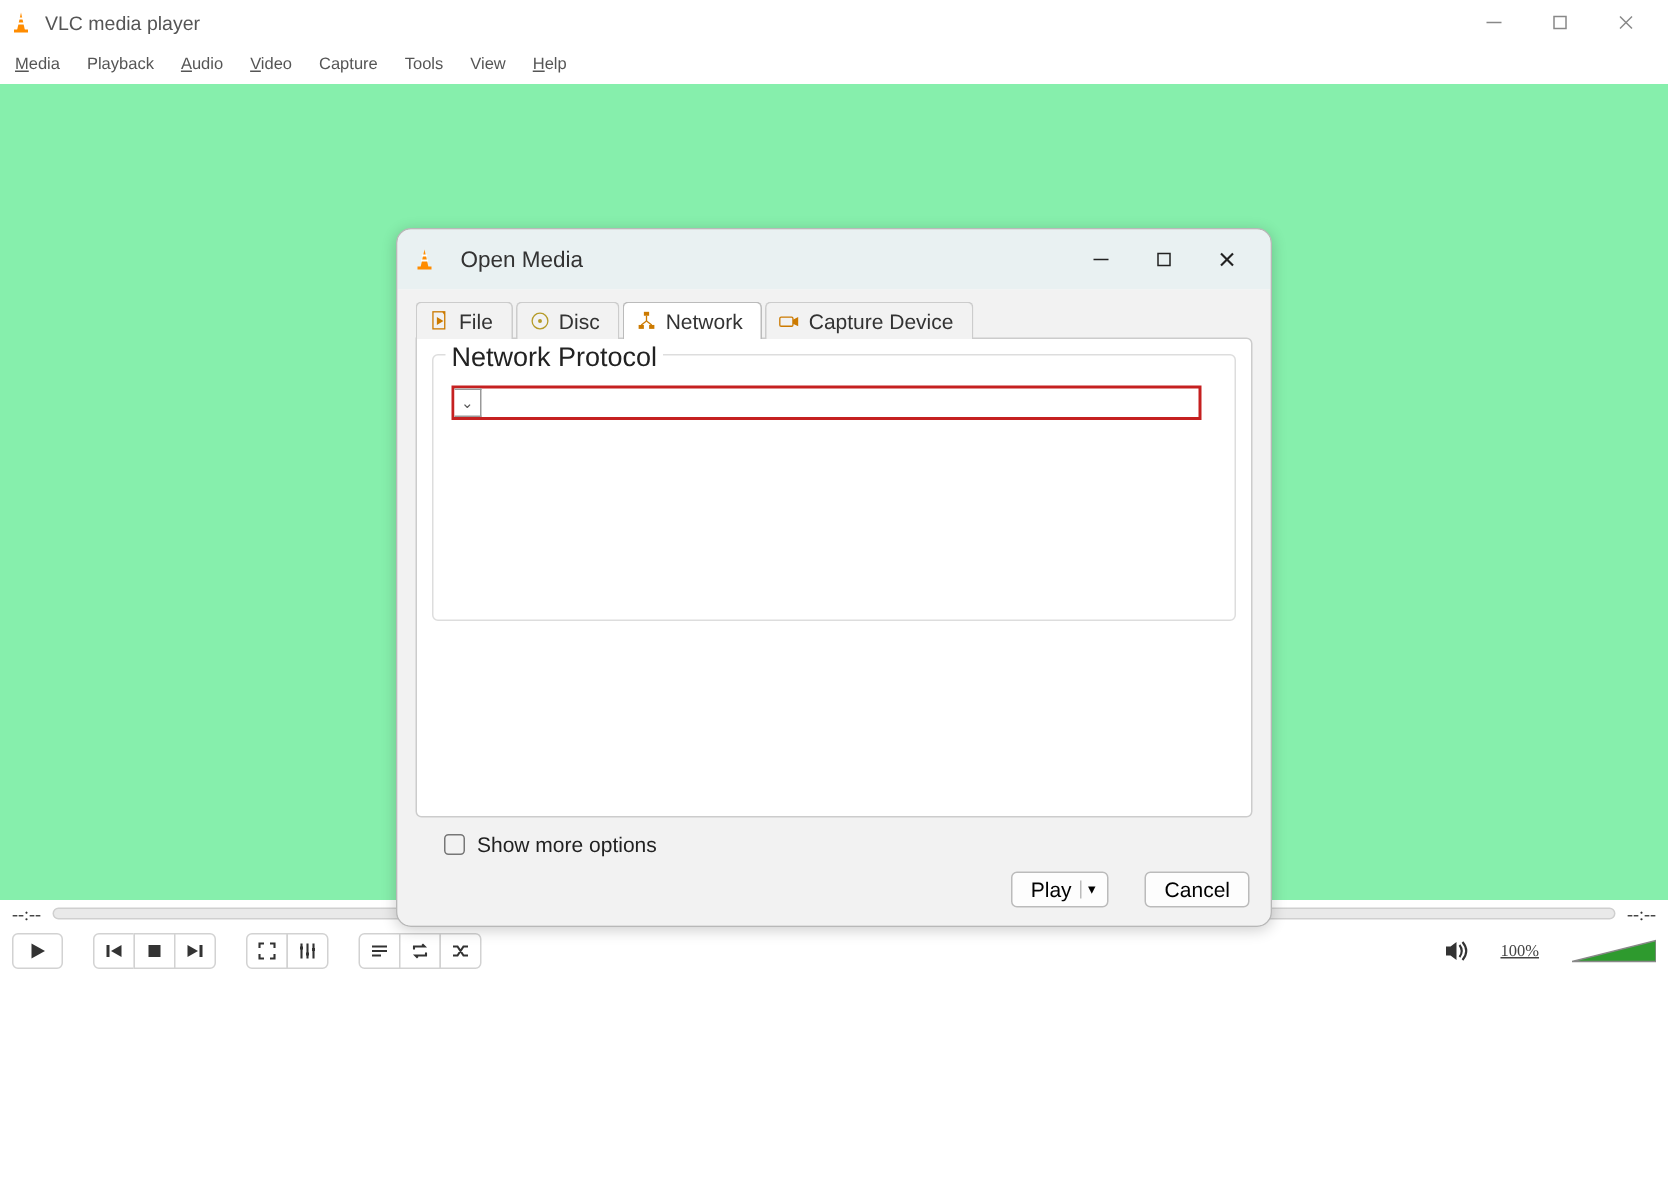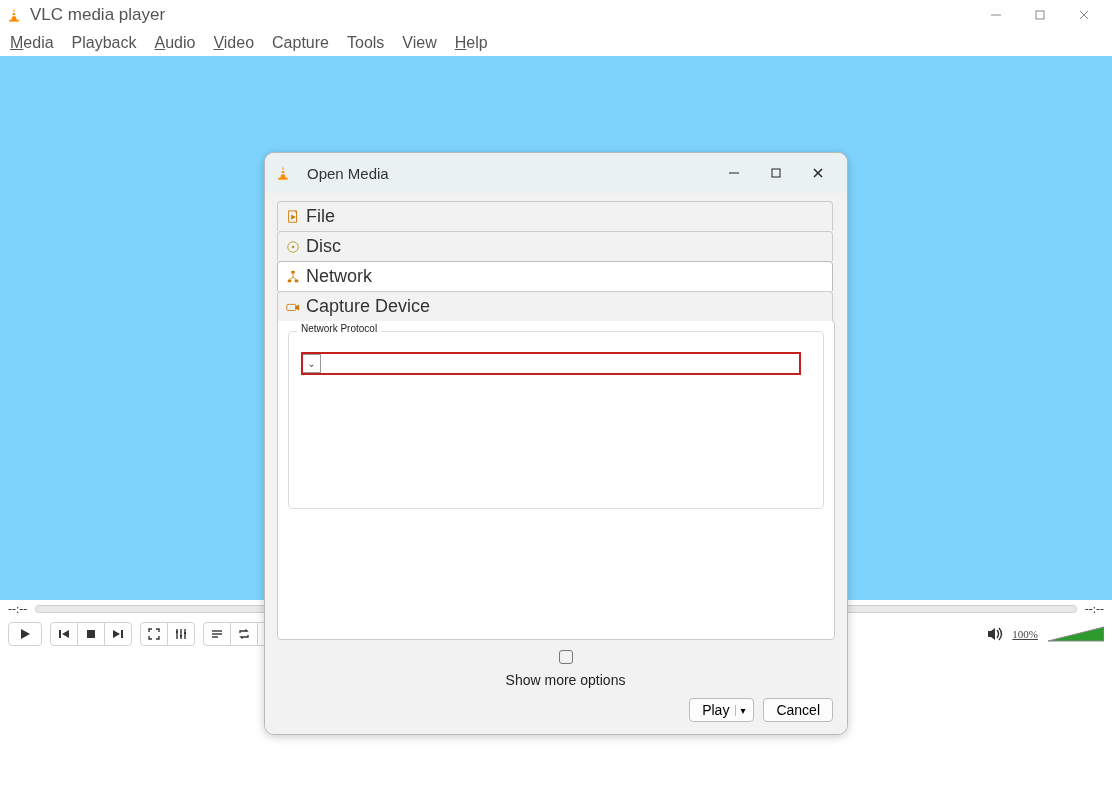--- a/index.html
+++ b/index.html
@@ -13,45 +13,45 @@
     background: #fff;
     padding: 0 6px;
   }
   .cone {
     width: 16px; height: 16px;
     margin-right: 8px;
     flex: none;
   }
   .titlebar-title {
     flex: 1;
-    font-size: 17px;
+    font-size: 13px;
     color: #555;
   }
   .win-btns { display: flex; }
   .win-btn {
     width: 44px; height: 30px;
     display: flex; align-items: center; justify-content: center;
     color: #888;
   }
   .win-btn svg { width: 12px; height: 12px; }
 
   .menubar {
     height: 26px;
     display: flex;
     align-items: center;
     padding: 0 6px 0 10px;
-    font-size: 16px;
+    font-size: 11px;
     color: #555;
     gap: 18px;
   }
   .menubar .item { }
   .menubar .item u { text-decoration: underline; }
 
   .video-area {
-    background: #7dd3fc;
+    background: #86efac;
     height: 544px;
     position: relative;
   }
 
   
   .dialog {
     position: absolute;
     left: 264px; top: 96px;
     width: 584px;
     background: #fafafa;
@@ -67,22 +67,21 @@
     background: #e9f1f2;
   }
   .dialog-title .lbl { font-size: 15px; color: #333; margin-left: 8px; flex:1; }
   .dialog-title .win-btn { width: 42px; height: 32px; color:#222; }
   .dialog-body { padding: 8px 12px 10px; background: #f2f2f2; }
 
   
   .tabs {
     display:flex; gap:0;
     font-family: "Courier New", monospace;
-    font-size: 18px;
-    flex-direction: column;
+    font-size: 14px;
   }
   .tab {
     display:flex; align-items:center; gap:6px;
     padding: 4px 12px 4px 8px;
     border:1px solid #ccc;
     border-bottom:none;
     background:#f2f2f2;
     border-radius: 4px 4px 0 0;
     margin-right: 2px;
     color:#333;
@@ -103,21 +102,21 @@
     padding: 14px 12px 12px;
     position:relative;
     font-family:"Courier New", monospace;
     font-size:14px;
     color:#222;
     height: 178px;
   }
   .group-legend {
     position:absolute; top:-9px; left:8px;
     background:#fff; padding:0 4px;
-    font-size:10px;
+    font-size:18px;
   }
   .url-row { margin-top: 6px; }
   .url-field {
     display:flex; align-items:center;
     border:2px solid #c52020;
     width: 500px; height: 23px;
     margin-top:4px;
     position:relative;
     background:#fff;
   }
@@ -134,26 +133,25 @@
   .examples {
     margin: 12px 0 0 18px;
     font: 12px/1.4 "Courier New", monospace;
     color:#777;
     white-space: pre;
   }
   .show-more {
     display:flex; align-items:center; gap:8px;
     font: 14px "Courier New", monospace; color:#222;
     margin: 10px 0 6px 19px;
-    flex-direction: column;
   }
   .chk { width:14px; height:14px; border:1px solid #777; border-radius:3px; }
 
   .dialog-actions {
-    display:flex; justify-content:flex-end; gap:9px;
+    display:flex; justify-content:flex-end; gap:24px;
     padding: 4px 2px 2px;
   }
   .btn {
     font: 14px "Courier New", monospace;
     border:1px solid #bbb; border-radius:4px;
     background:#fdfdfd;
     height: 24px;
     display:flex; align-items:center;
     padding: 0 12px;
   }
@@ -163,21 +161,21 @@
   
   .seekbar {
     height: 18px; display:flex; align-items:center;
     padding: 0 8px; gap:8px;
   }
   .timelbl { font:12px "Segoe UI"; color:#333; letter-spacing:0; }
   .track { flex:1; height:8px; background:#e9e9e9; border:1px solid #cfcfcf; border-radius:4px; }
 
   .controls {
     height: 32px; display:flex; align-items:center;
-    padding: 0 8px; gap:8px;
+    padding: 0 8px; gap:20px;
   }
   .cbtn {
     border:1px solid #d2d2d2; border-radius:4px;
     background:#fff; height:24px;
     display:flex; align-items:center; justify-content:center;
     min-width:28px; padding:0 4px;
   }
   .group3 { display:flex; gap:0; }
   .group3 .cbtn { border-radius:0; margin-left:-1px; }
   .group3 .cbtn:first-child { border-radius:4px 0 0 4px; margin-left:0;}

